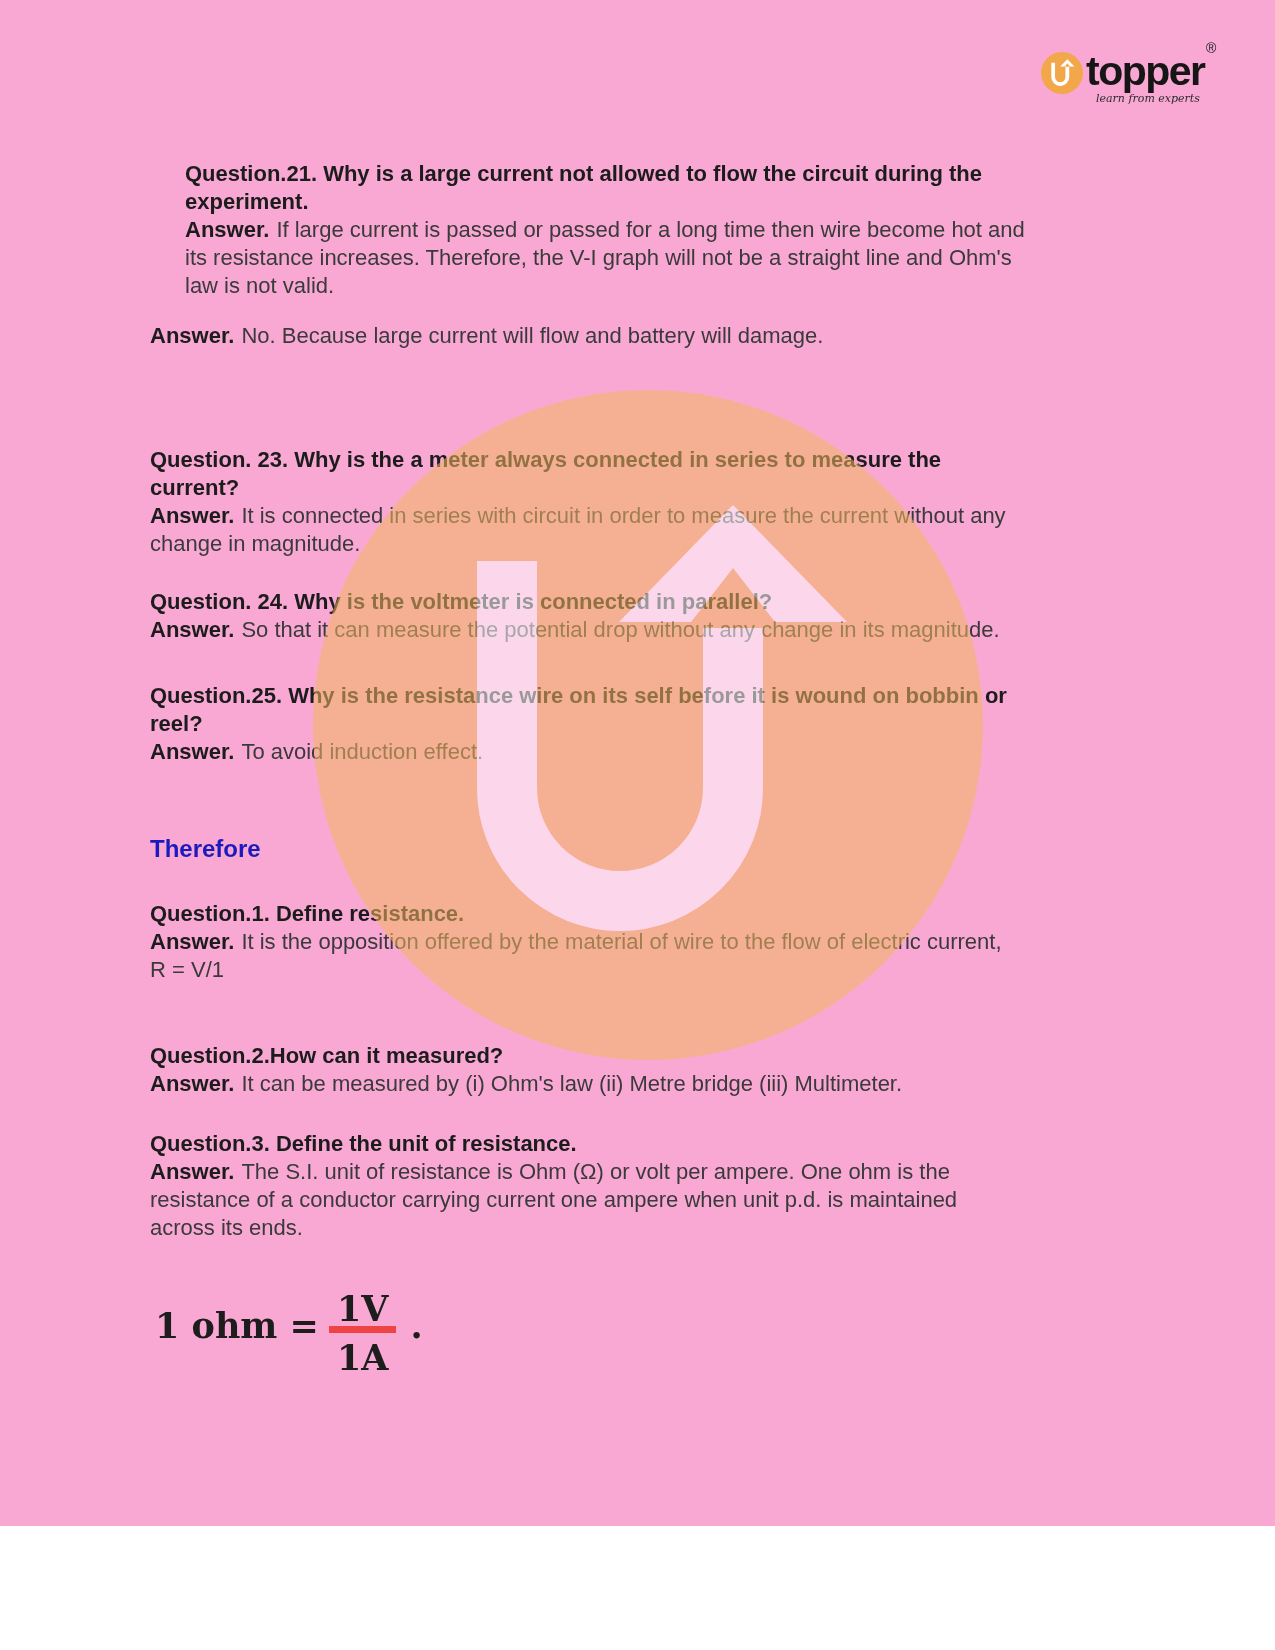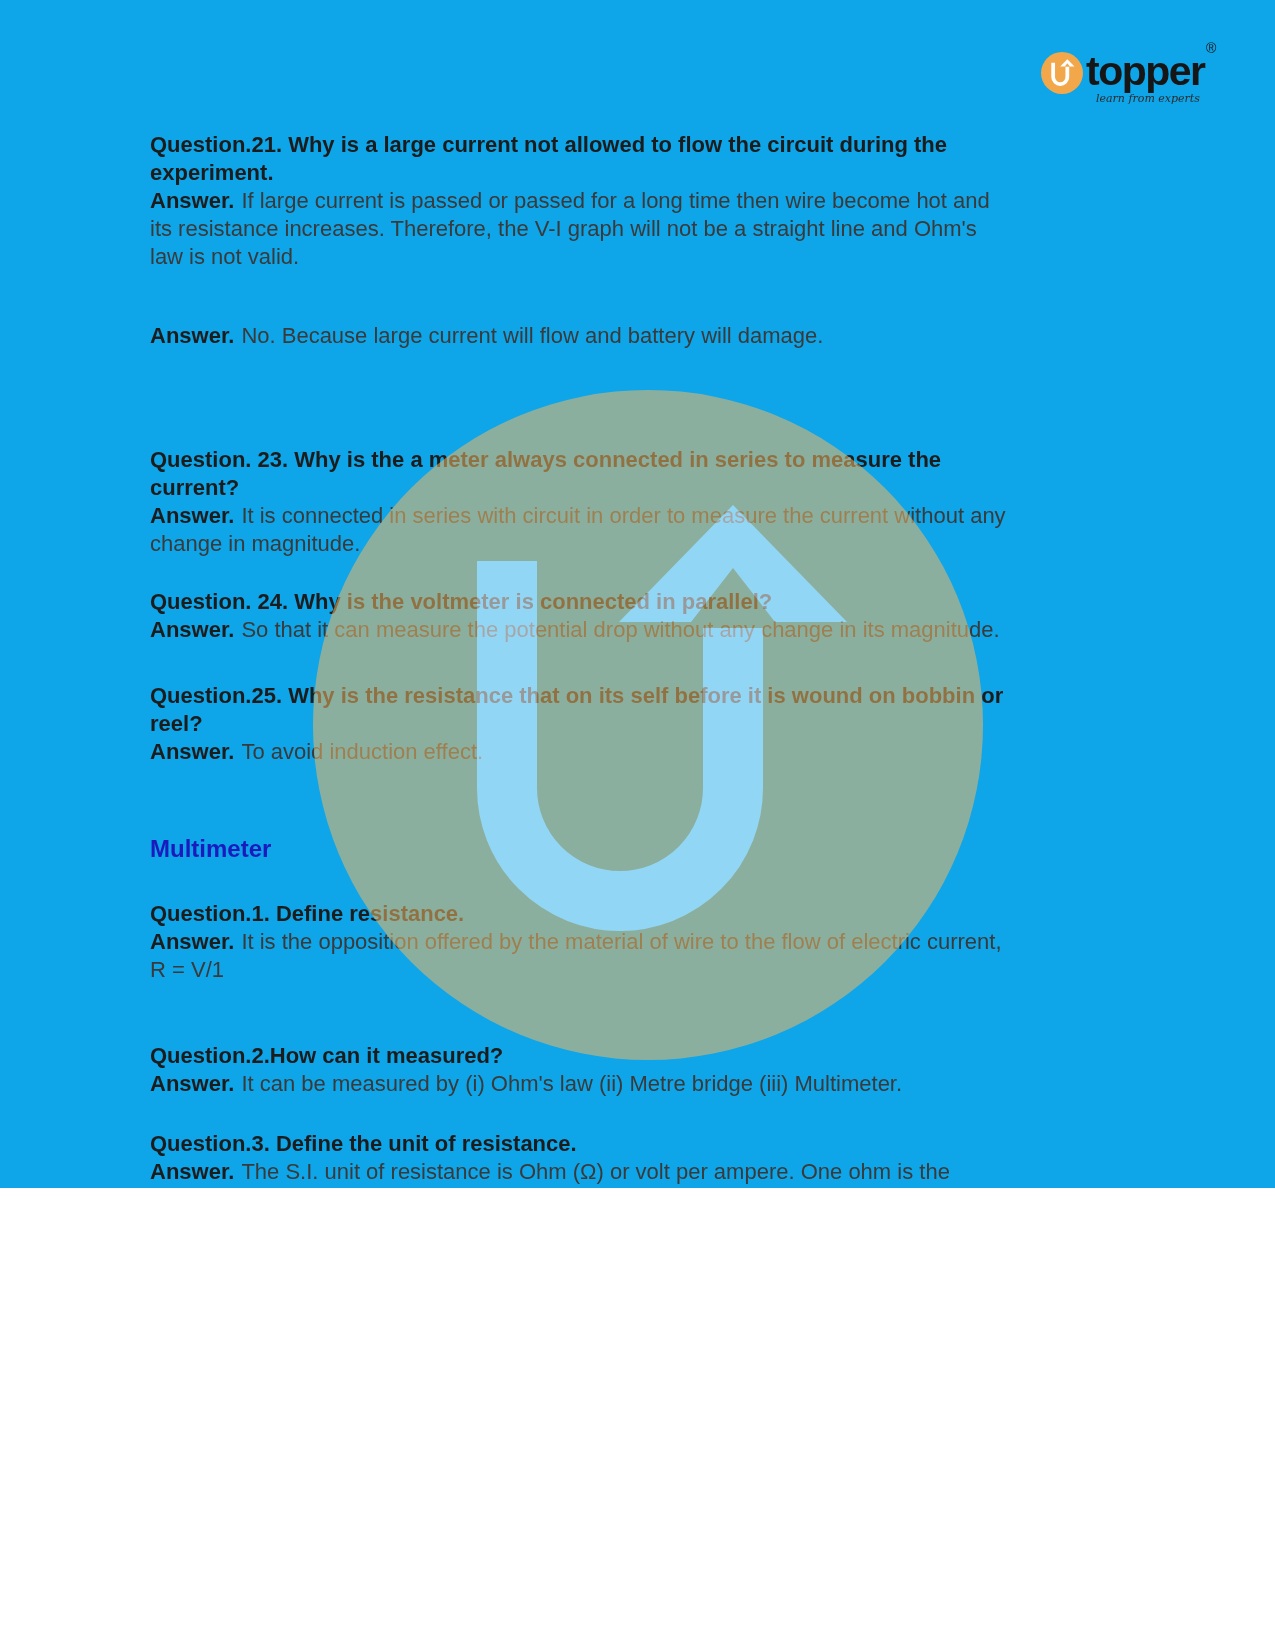--- a/index.html
+++ b/index.html
@@ -1,20 +1,20 @@
 <!DOCTYPE html>
 <html><head>
 <meta charset="utf-8">
 <style>
   html,body { margin:0; padding:0; }
   body { background:#ffffff; }
   .page {
     position:relative;
-    width:1275px; height:1188px;
-    background:#0ea5e9;
+    width:1275px; height:1526px;
+    background:#f9a8d4;
     overflow:hidden;
     font-family:"Liberation Sans", sans-serif;
     text-decoration:underline;
   }
 
   
   .logo-mark { position:absolute; left:1041px; top:52px; width:42px; height:42px; }
   .brand {
     position:absolute; left:1086px; top:50px;
     font-size:41px; font-weight:bold; letter-spacing:-1.5px;
@@ -28,21 +28,21 @@
   }
 
   
   .qa { position:absolute; left:150px; width:980px; }
   .q, .a { margin:0; font-size:22px; line-height:28px; }
   .q { font-weight:bold; color:#1c1c1c; white-space:pre-line; }
   .a { color:#3a3a3a; }
   .al { font-weight:bold; color:#1c1c1c; margin-right:7px; }
   .at { white-space:pre-line; }
 
-  .pos-q21 { top:131px; }
+  .pos-q21 { top:160px;margin-left:35px; }
   .pos-q22 { top:322px; }
   .pos-q23 { top:446px; }
   .pos-q24 { top:588px; }
   .pos-q25 { top:682px; }
   .pos-r1  { top:900px; }
   .pos-r2  { top:1042px; }
   .pos-r3  { top:1130px; }
 
   .section-title {
     position:absolute; left:150px; top:834px; margin:0;
@@ -103,26 +103,26 @@
     <p class="a"><span class="al">Answer.</span><span class="at">It is connected in series with circuit in order to measure the current without any
 change in magnitude.</span></p>
   </section>
 
   <section class="qa pos-q24">
     <p class="q">Question. 24. Why is the voltmeter is connected in parallel?</p>
     <p class="a"><span class="al">Answer.</span><span class="at">So that it can measure the potential drop without any change in its magnitude.</span></p>
   </section>
 
   <section class="qa pos-q25">
-    <p class="q">Question.25. Why is the resistance that on its self before it is wound on bobbin or
+    <p class="q">Question.25. Why is the resistance wire on its self before it is wound on bobbin or
 reel?</p>
     <p class="a"><span class="al">Answer.</span><span class="at">To avoid induction effect.</span></p>
   </section>
 
-  <h2 class="section-title">Multimeter</h2>
+  <h2 class="section-title">Therefore</h2>
 
   <section class="qa pos-r1">
     <p class="q">Question.1. Define resistance.</p>
     <p class="a"><span class="al">Answer.</span><span class="at">It is the opposition offered by the material of wire to the flow of electric current,
 R = V/1</span></p>
   </section>
 
   <section class="qa pos-r2">
     <p class="q">Question.2.How can it measured?</p>
     <p class="a"><span class="al">Answer.</span><span class="at">It can be measured by (i) Ohm's law (ii) Metre bridge (iii) Multimeter.</span></p>

